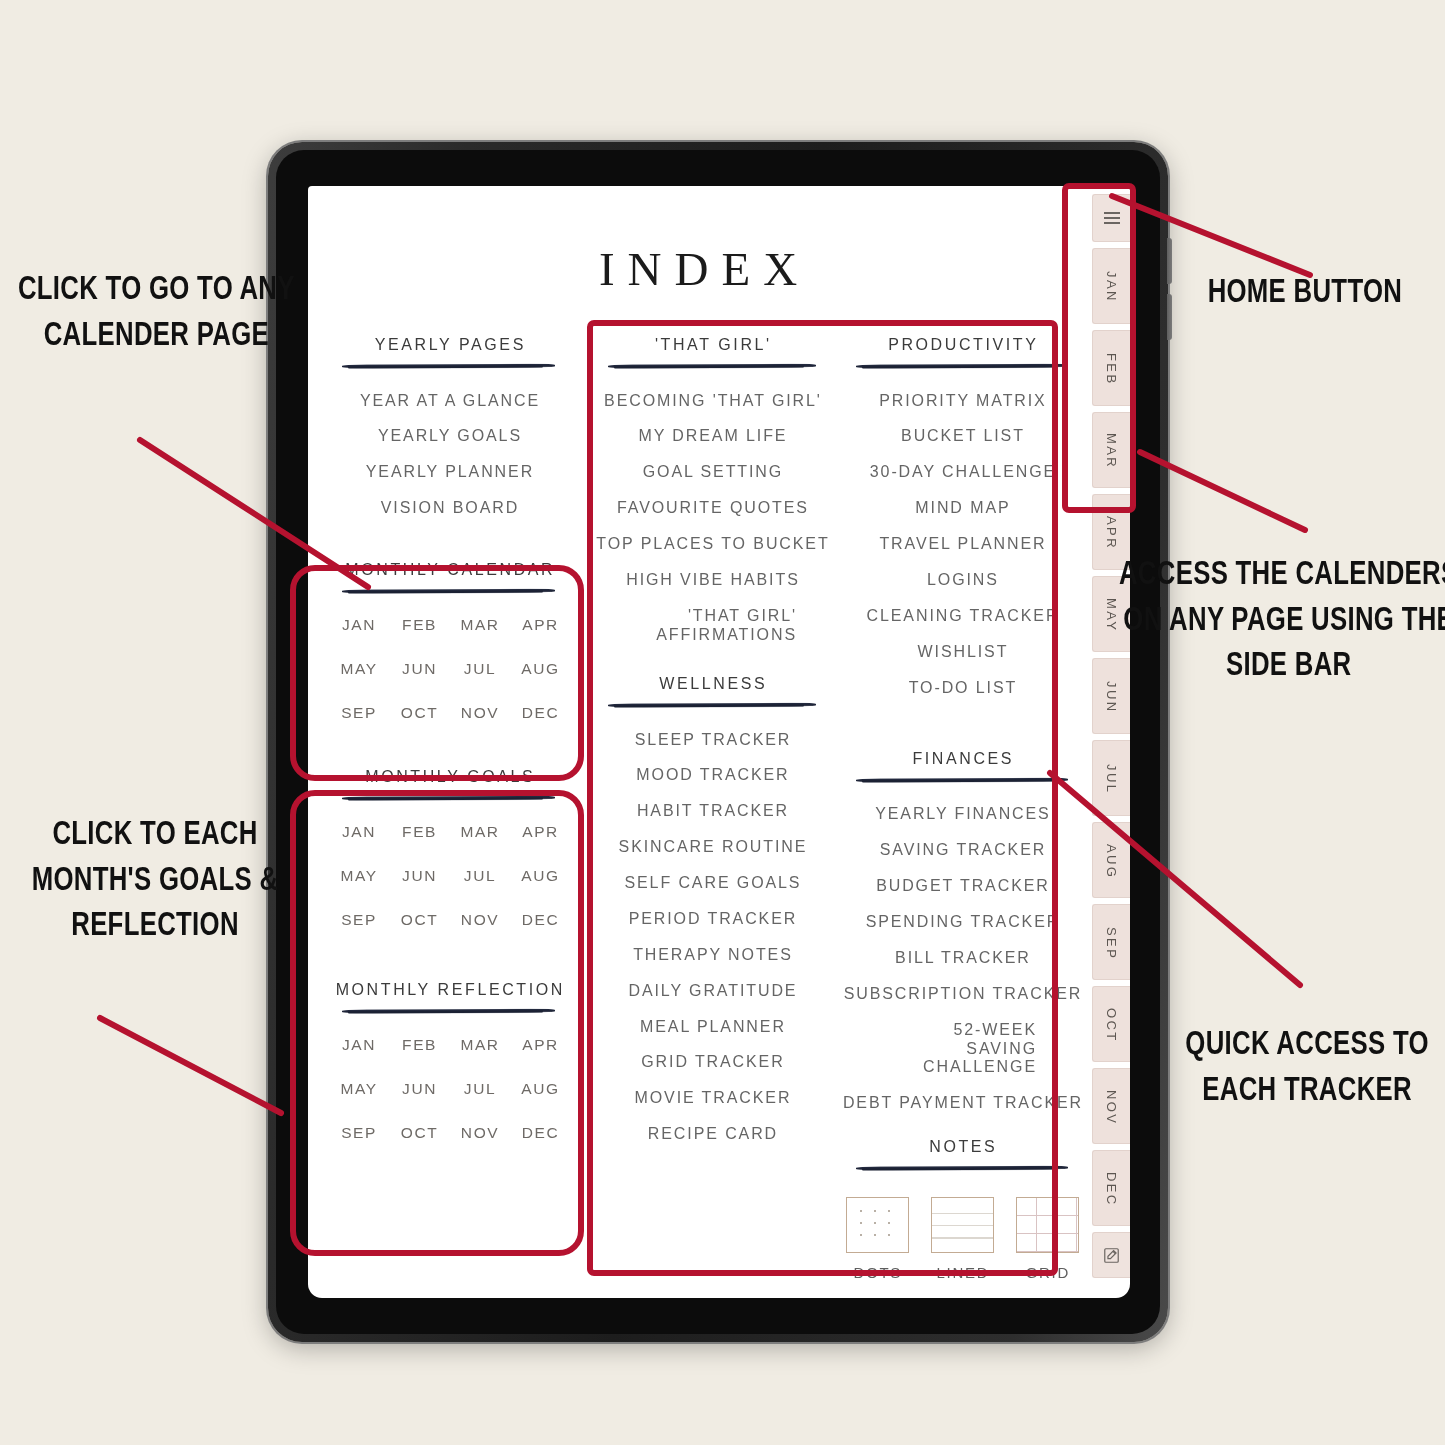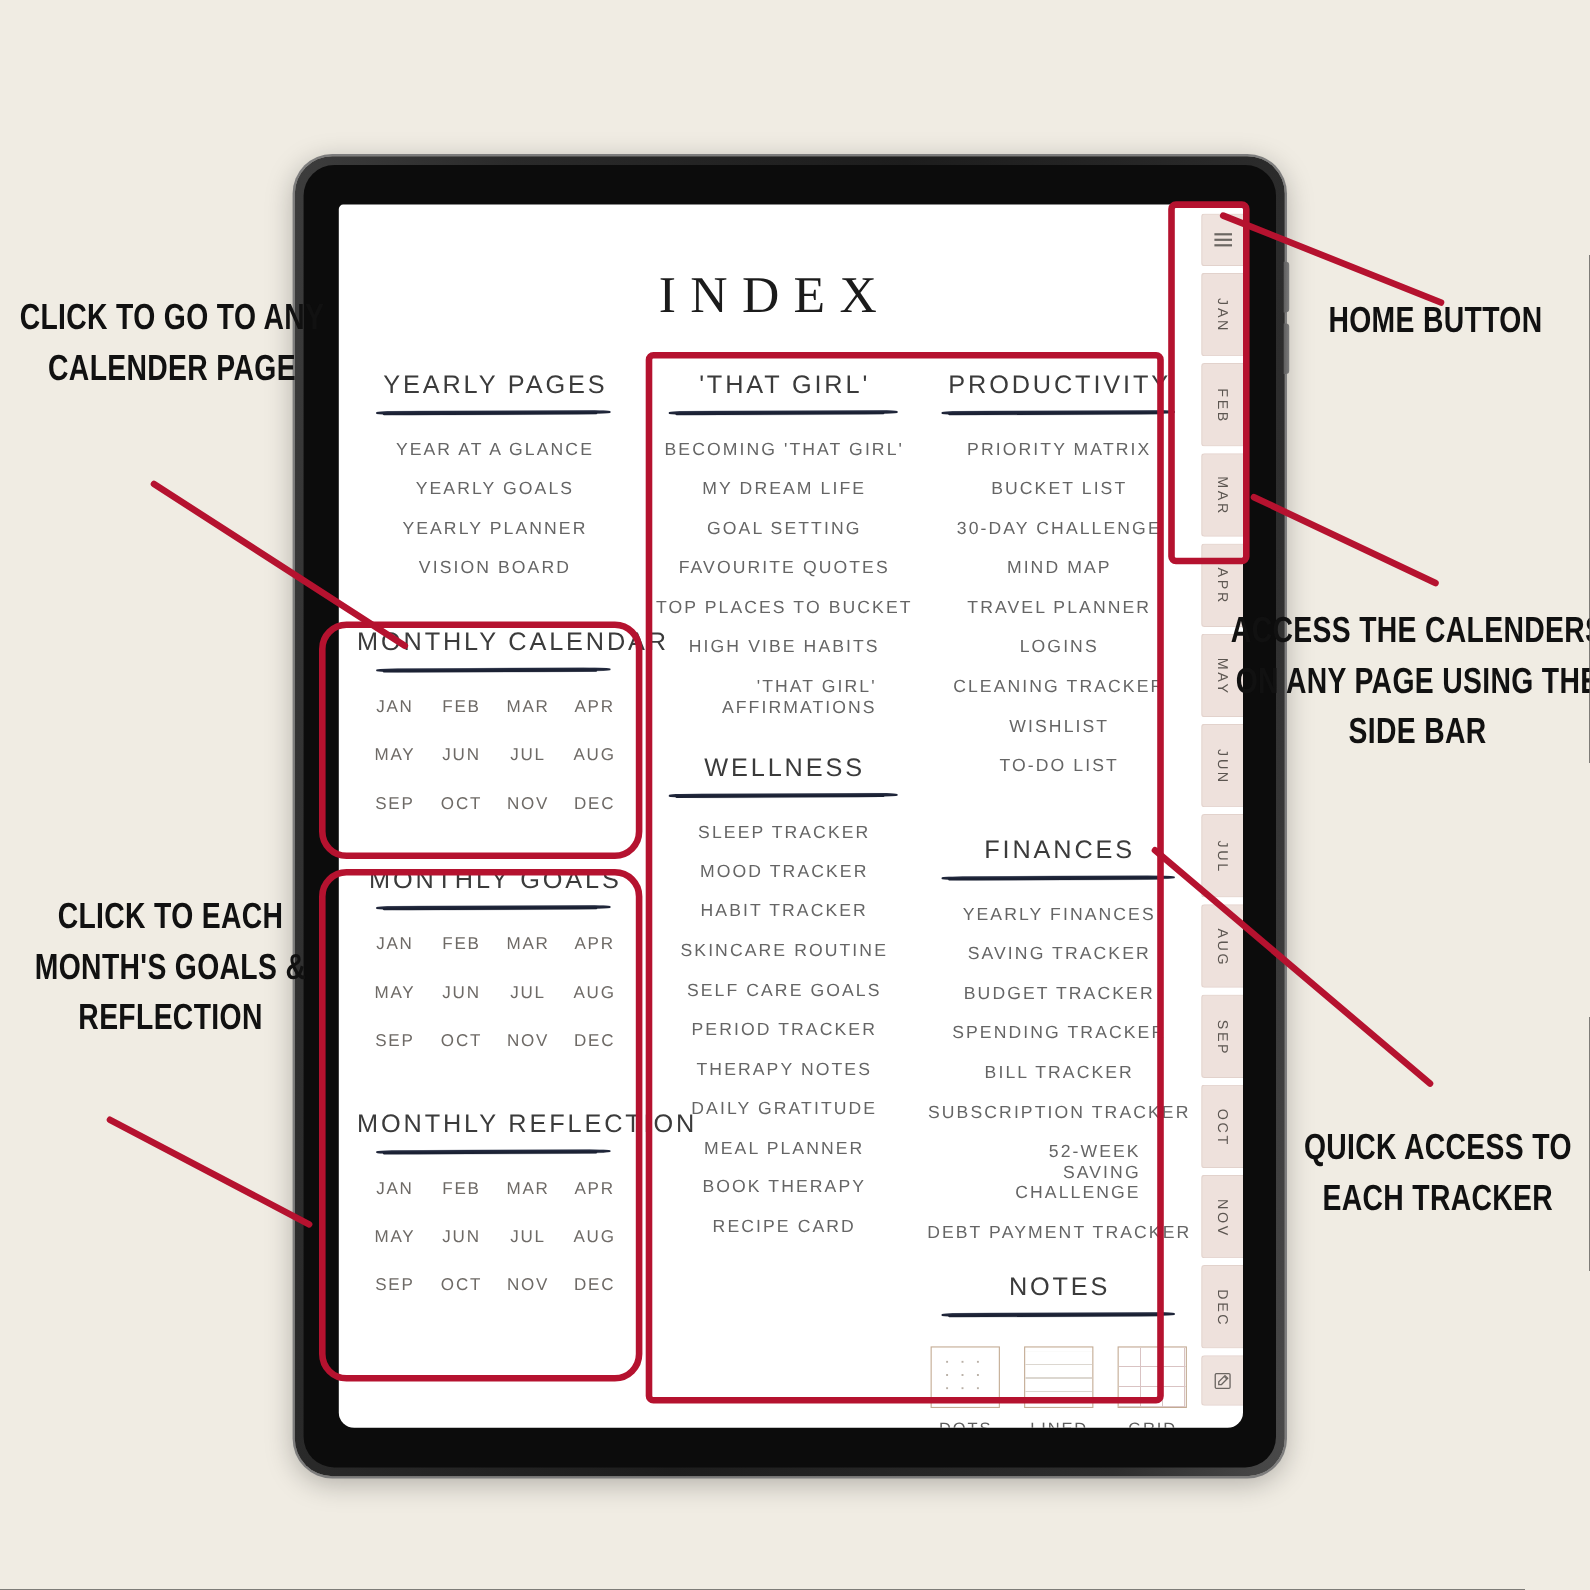--- a/index.html
+++ b/index.html
@@ -75,21 +75,21 @@
   }
 
   .col { position: absolute; }
   #col-left   { left: 14px;  top: 150px; width: 254px; }
   #col-mid    { left: 280px; top: 150px; width: 248px; }
   #col-right  { left: 528px; top: 150px; width: 252px; }
 
   .section { margin-bottom: 0; }
   .sec-title {
     text-align: center;
-    font-size: 23px;
+    font-size: 16px;
     letter-spacing: 2.6px;
     color: #3b3b3b;
     font-weight: 400;
     text-indent: 2.6px;
     white-space: nowrap;
   }
   .sec-rule {
     height: 6px;
     margin: 9px auto 0;
     width: 84%;
@@ -332,21 +332,22 @@
           <div class="item-list">
             <div class="item">SLEEP TRACKER</div>
             <div class="item">MOOD TRACKER</div>
             <div class="item">HABIT TRACKER</div>
             <div class="item">SKINCARE ROUTINE</div>
             <div class="item">SELF CARE GOALS</div>
             <div class="item">PERIOD TRACKER</div>
             <div class="item">THERAPY NOTES</div>
             <div class="item">DAILY GRATITUDE</div>
             <div class="item">MEAL PLANNER</div>
-            <div class="item">BOOK THERAPY</div>
+            <div class="item">GRID TRACKER</div>
+            <div class="item">MOVIE TRACKER</div>
             <div class="item">RECIPE CARD</div>
           </div>
         </div>
 
       </div>
 
       <div class="col" id="col-right">
 
         <div class="section">
           <div class="sec-title">PRODUCTIVITY</div>

